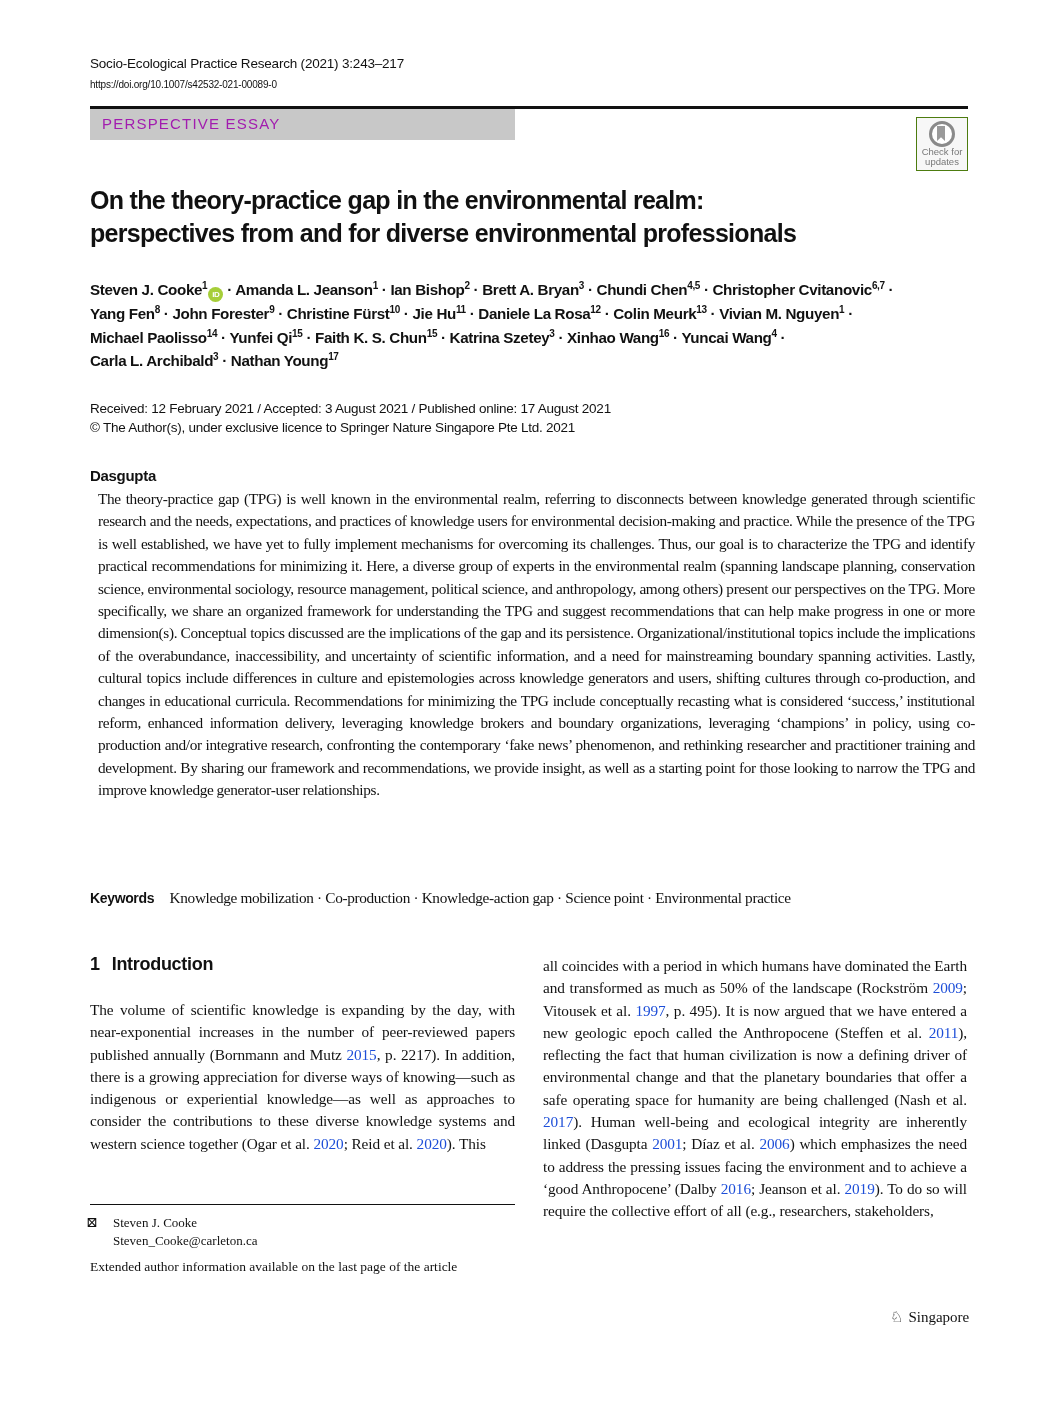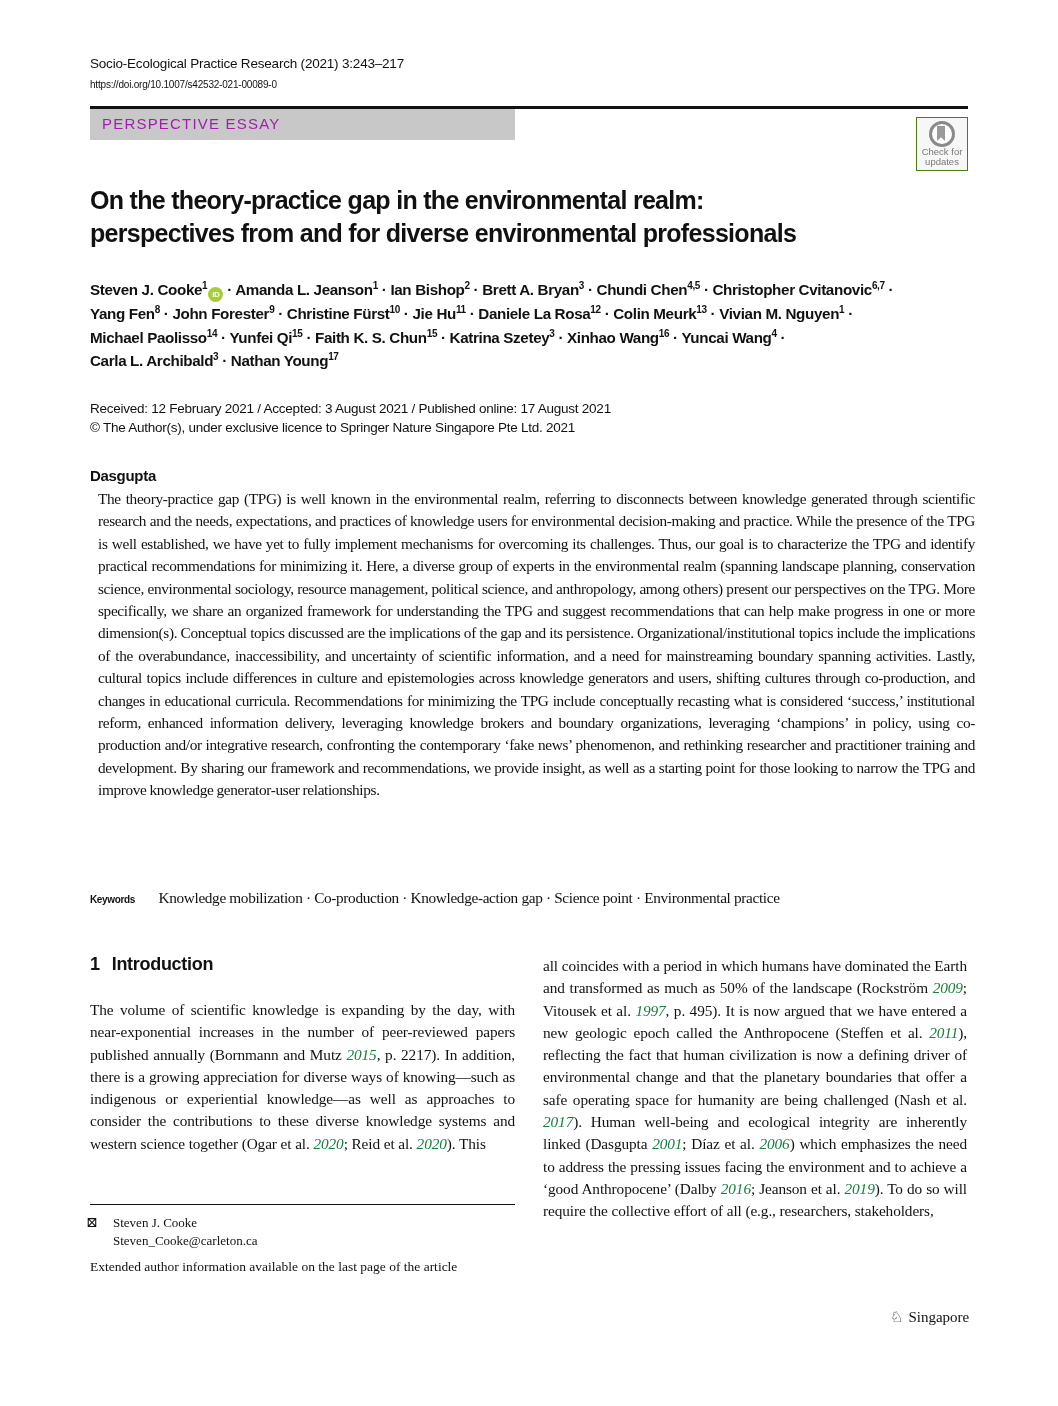--- a/index.html
+++ b/index.html
@@ -24,29 +24,29 @@
     #authors sup { font-size: 10px; line-height: 0; vertical-align: 6px; }
     .orcid { display: inline-block; width: 15px; height: 15px; border-radius: 50%; background: #a6ce39; color: #fff; font-size: 8px; line-height: 15px; text-align: center; vertical-align: -2px; font-weight: bold; margin-left: 1px; }
     .sep { font-weight: bold; }
 
     #dates { position: absolute; left: 90px; top: 400px; font-size: 13.5px; letter-spacing: -0.25px; line-height: 18.5px; }
 
     #abstract-heading { position: absolute; left: 90px; top: 467px; font-size: 15px; font-weight: bold; letter-spacing: -0.3px; }
     #abstract-body { position: absolute; left: 90px; top: 488px; width: 877px; font-size: 15.3px; line-height: 22.4px; text-align: justify; letter-spacing: -0.35px; word-spacing: -0.5px; margin-left: 8px; }
 
     #keywords { position: absolute; left: 90px; top: 889px; width: 880px; font-size: 15.3px; letter-spacing: -0.35px; }
-    #keywords .kw-label { font-family: "Liberation Sans", sans-serif; font-weight: bold; font-size: 10px; margin-right: 20px; }
+    #keywords .kw-label { font-family: "Liberation Sans", sans-serif; font-weight: bold; font-size: 14px; margin-right: 12px; }
 
     #intro-heading { position: absolute; left: 90px; top: 954px; font-size: 18px; font-weight: bold; letter-spacing: -0.3px; }
     #intro-heading .num { margin-right: 12px; }
 
     .col { position: absolute; font-size: 15.3px; line-height: 22.3px; text-align: justify; letter-spacing: -0.1px; }
     #col-left { left: 90px; top: 999px; width: 425px; }
     #col-right { left: 543px; top: 955px; width: 424px; }
-    .ref { color: #15803d; font-style: italic; }
+    .ref { color: #1d4ed8; }
 
     #footnote-rule { position: absolute; left: 90px; top: 1204px; width: 425px; height: 1px; background: #111; }
     #corr { position: absolute; left: 86px; top: 1214px; font-size: 13px; line-height: 18px; }
     #corr .env { display: inline-block; width: 20px; font-size: 14px; }
     #corr .indent { padding-left: 27px; }
     #extended { position: absolute; left: 90px; top: 1259px; font-size: 13.5px; }
 
     #springer { position: absolute; left: 890px; top: 1308px; font-size: 15px; }
     #springer .horse { font-size: 15px; margin-right: 5px; }
   </style>

